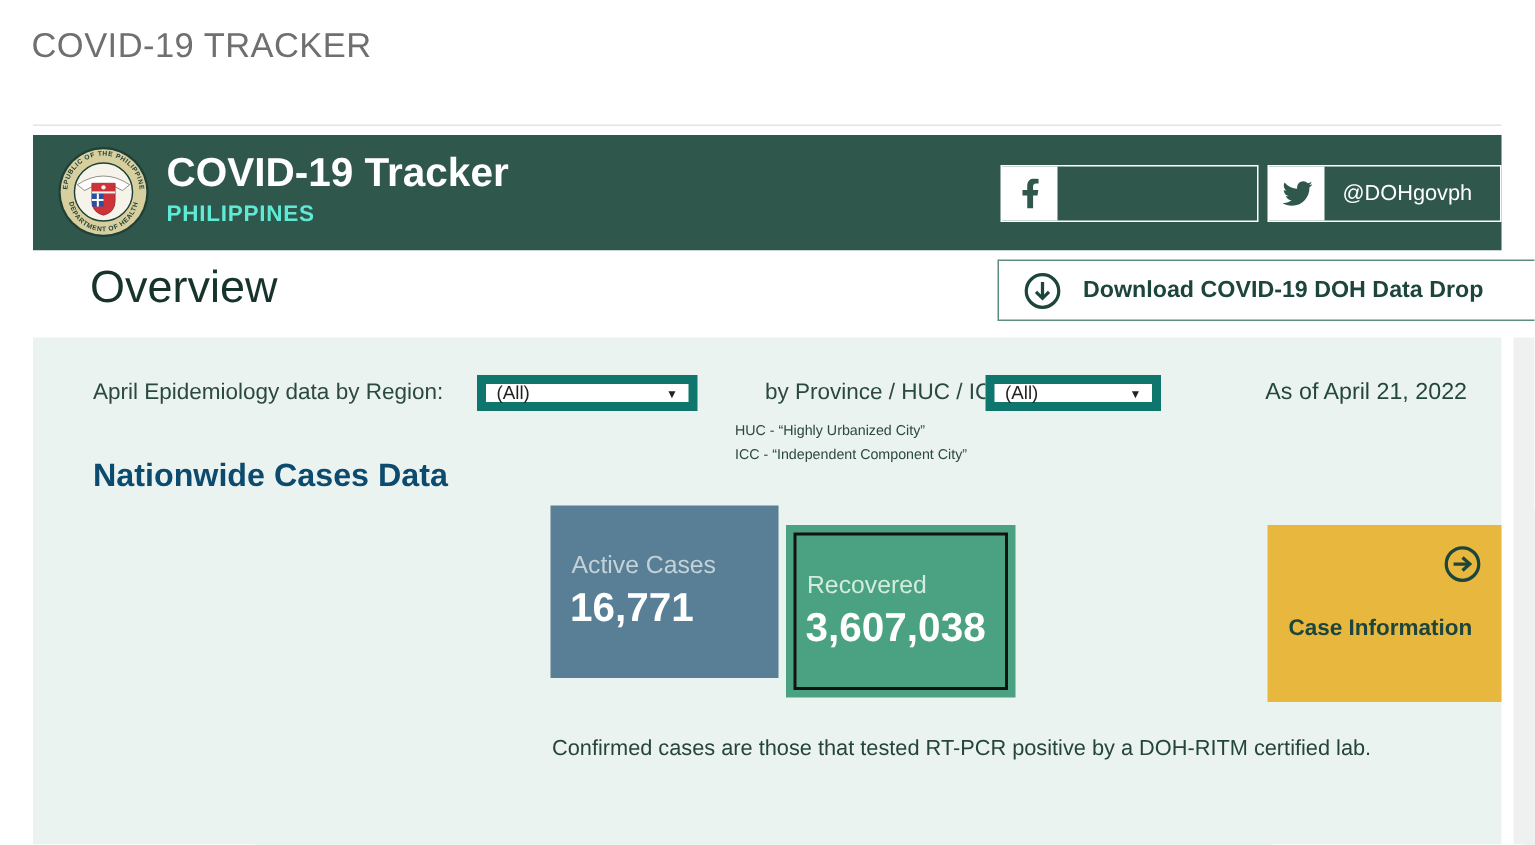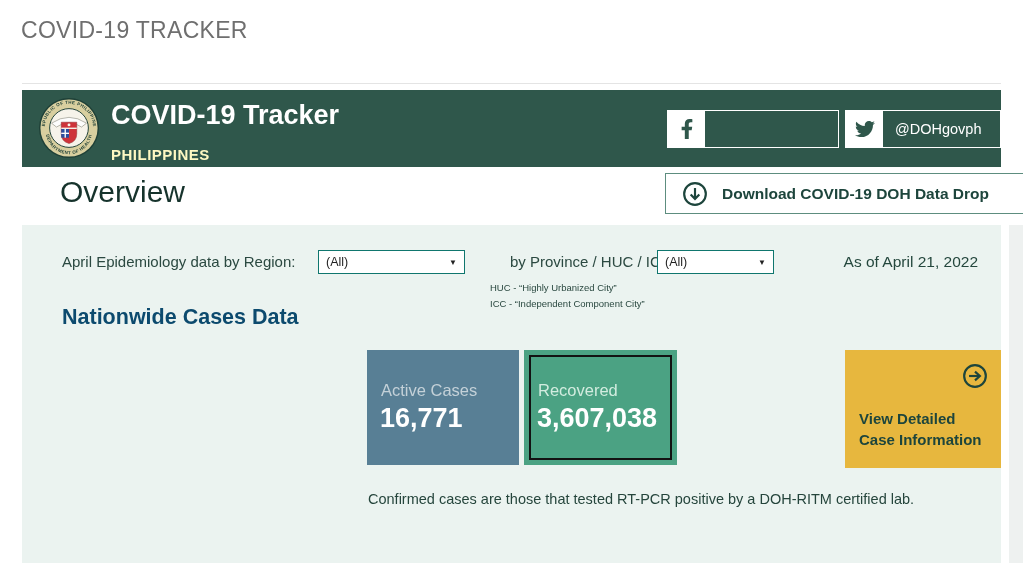--- a/index.html
+++ b/index.html
@@ -12,21 +12,21 @@
   .top-rule { position:absolute; left:22px; top:83px; width:979px; height:1px; background:#e4e4e4; }
   .scroll-strip { position:absolute; right:0; top:225px; width:14px; height:338px; background:#eef1f0; }
 
   .dashboard { position:absolute; left:22px; top:90px; width:979px; height:473px; }
 
   
   .db-header { position:relative; height:77px; background:#2f574b; }
   .logo { position:absolute; left:16px; top:7px; width:62px; height:62px; }
   .title-block { position:absolute; left:89px; top:11px; }
   .db-title { font-size:27px; font-weight:bold; color:#ffffff; line-height:1.1; }
-  .db-subtitle { font-size:15px; font-weight:bold; color:#fef9c3; margin-top:15px; letter-spacing:.5px; }
+  .db-subtitle { font-size:15px; font-weight:bold; color:#5eead4; margin-top:3px; letter-spacing:.5px; }
   .social { position:absolute; top:20px; height:38px; border:1.5px solid #ffffff; display:flex;
             cursor:pointer; }
   .social.fb { left:645px; width:172px; }
   .social.tw { left:823px; width:156px; }
   .icon-box { width:37px; background:#ffffff; display:flex; align-items:center; justify-content:center; }
   .icon-box svg { width:20px; height:20px; fill:#2f574b; }
   .social-label { flex:1; display:flex; align-items:center; padding-left:12px; color:#ffffff;
                   font-size:14.5px; }
 
   
@@ -37,21 +37,21 @@
                   border:1.5px solid #5d8d7f; display:flex; align-items:center; gap:14px;
                   padding-left:16px; cursor:pointer; font-family:"Liberation Sans",sans-serif; }
   .download-btn svg { width:26px; height:26px; stroke:#1d453c; fill:none; stroke-width:2; }
   .download-btn span { font-size:15.5px; font-weight:bold; color:#1d453c; }
 
   
   .panel { position:absolute; left:0; top:135px; width:979px; height:338px; background:#ebf3f0; }
   .filter-label { position:absolute; font-size:15px; color:#2b4941; }
   .lbl-region { left:40px; top:28px; }
   .lbl-province { left:488px; top:28px; }
-  .selectbox { position:absolute; top:25px; height:24px; background:#fff; border:1px solid #0f766e;
+  .selectbox { position:absolute; top:25px; height:24px; background:#fff; border:6px solid #0f766e;
                display:flex; align-items:center; justify-content:space-between; padding:0 7px;
                font-size:12.5px; color:#1f1f1f; cursor:pointer; }
   .sel-region { left:296px; width:147px; }
   .sel-province { left:635px; width:117px; }
   .caret { font-size:8px; color:#222; }
   .as-of { position:absolute; right:23px; top:28px; font-size:15.5px; color:#24473d; }
   .footnote { position:absolute; left:468px; font-size:9.5px; color:#2b4941; }
   .fn1 { top:57px; } .fn2 { top:73px; }
   .section-title { position:absolute; left:40px; top:80px; font-size:21.5px; font-weight:bold;
                    color:#0c4a6e; }
@@ -64,21 +64,21 @@
                          color:#ffffff; letter-spacing:1px; }
   .card-total .c-delta { position:absolute; left:12px; top:122px; font-size:14px; font-weight:bold;
                          color:#eab43c; }
   .total-bar { position:absolute; left:0; right:0; bottom:0; height:10px; display:flex; }
   .seg-recovered { background:#4fa285; height:100%; }
   .seg-died { background:#3d4042; height:100%; }
 
   .card-sm .c-label { position:absolute; left:14px; top:31px; font-size:16.5px; }
   .card-sm .c-value { position:absolute; left:13px; top:53px; font-size:27px; font-weight:bold;
                       color:#ffffff; }
-  .card-active { left:345px; top:125px; width:152px; height:115px; background:#587f95; }
+  .card-active { left:345px; top:112px; width:152px; height:115px; background:#587f95; }
   .card-active .c-label { color:#c4d1d8; }
   .card-recovered { left:502px; top:125px; width:153px; height:115px; background:#4ba283; }
   .card-recovered .c-label { color:#d2ecdf; }
   .sel-outline { position:absolute; inset:5px; border:2px solid #121212; pointer-events:none; }
   .card-died { left:660px; top:125px; width:155px; height:115px; background:#454545; }
   .card-died .c-label { color:#a9a9a9; }
 
   .card-view { left:823px; top:125px; width:156px; height:118px; background:#e7b73e; }
   .card-view svg { position:absolute; right:13px; top:13px; width:26px; height:26px;
                    stroke:#1d453c; fill:none; stroke-width:2; }
@@ -189,21 +189,20 @@
       </div>
 
 
       <div class="card card-view">
         <svg viewBox="0 0 24 24">
           <circle cx="12" cy="12" r="10"></circle>
           <line x1="6.5" y1="12" x2="16" y2="12"></line>
           <polyline points="12,8 16.5,12 12,16"></polyline>
         </svg>
         <div class="view-text">
-          <div>View Detailed</div>
           <div>Case Information</div>
         </div>
       </div>
 
       <div class="cases-note">Confirmed cases are those that tested RT-PCR positive by a DOH-RITM certified lab.</div>
     </div>
   </div>
 
   <div class="scroll-strip"></div>
 </div>

